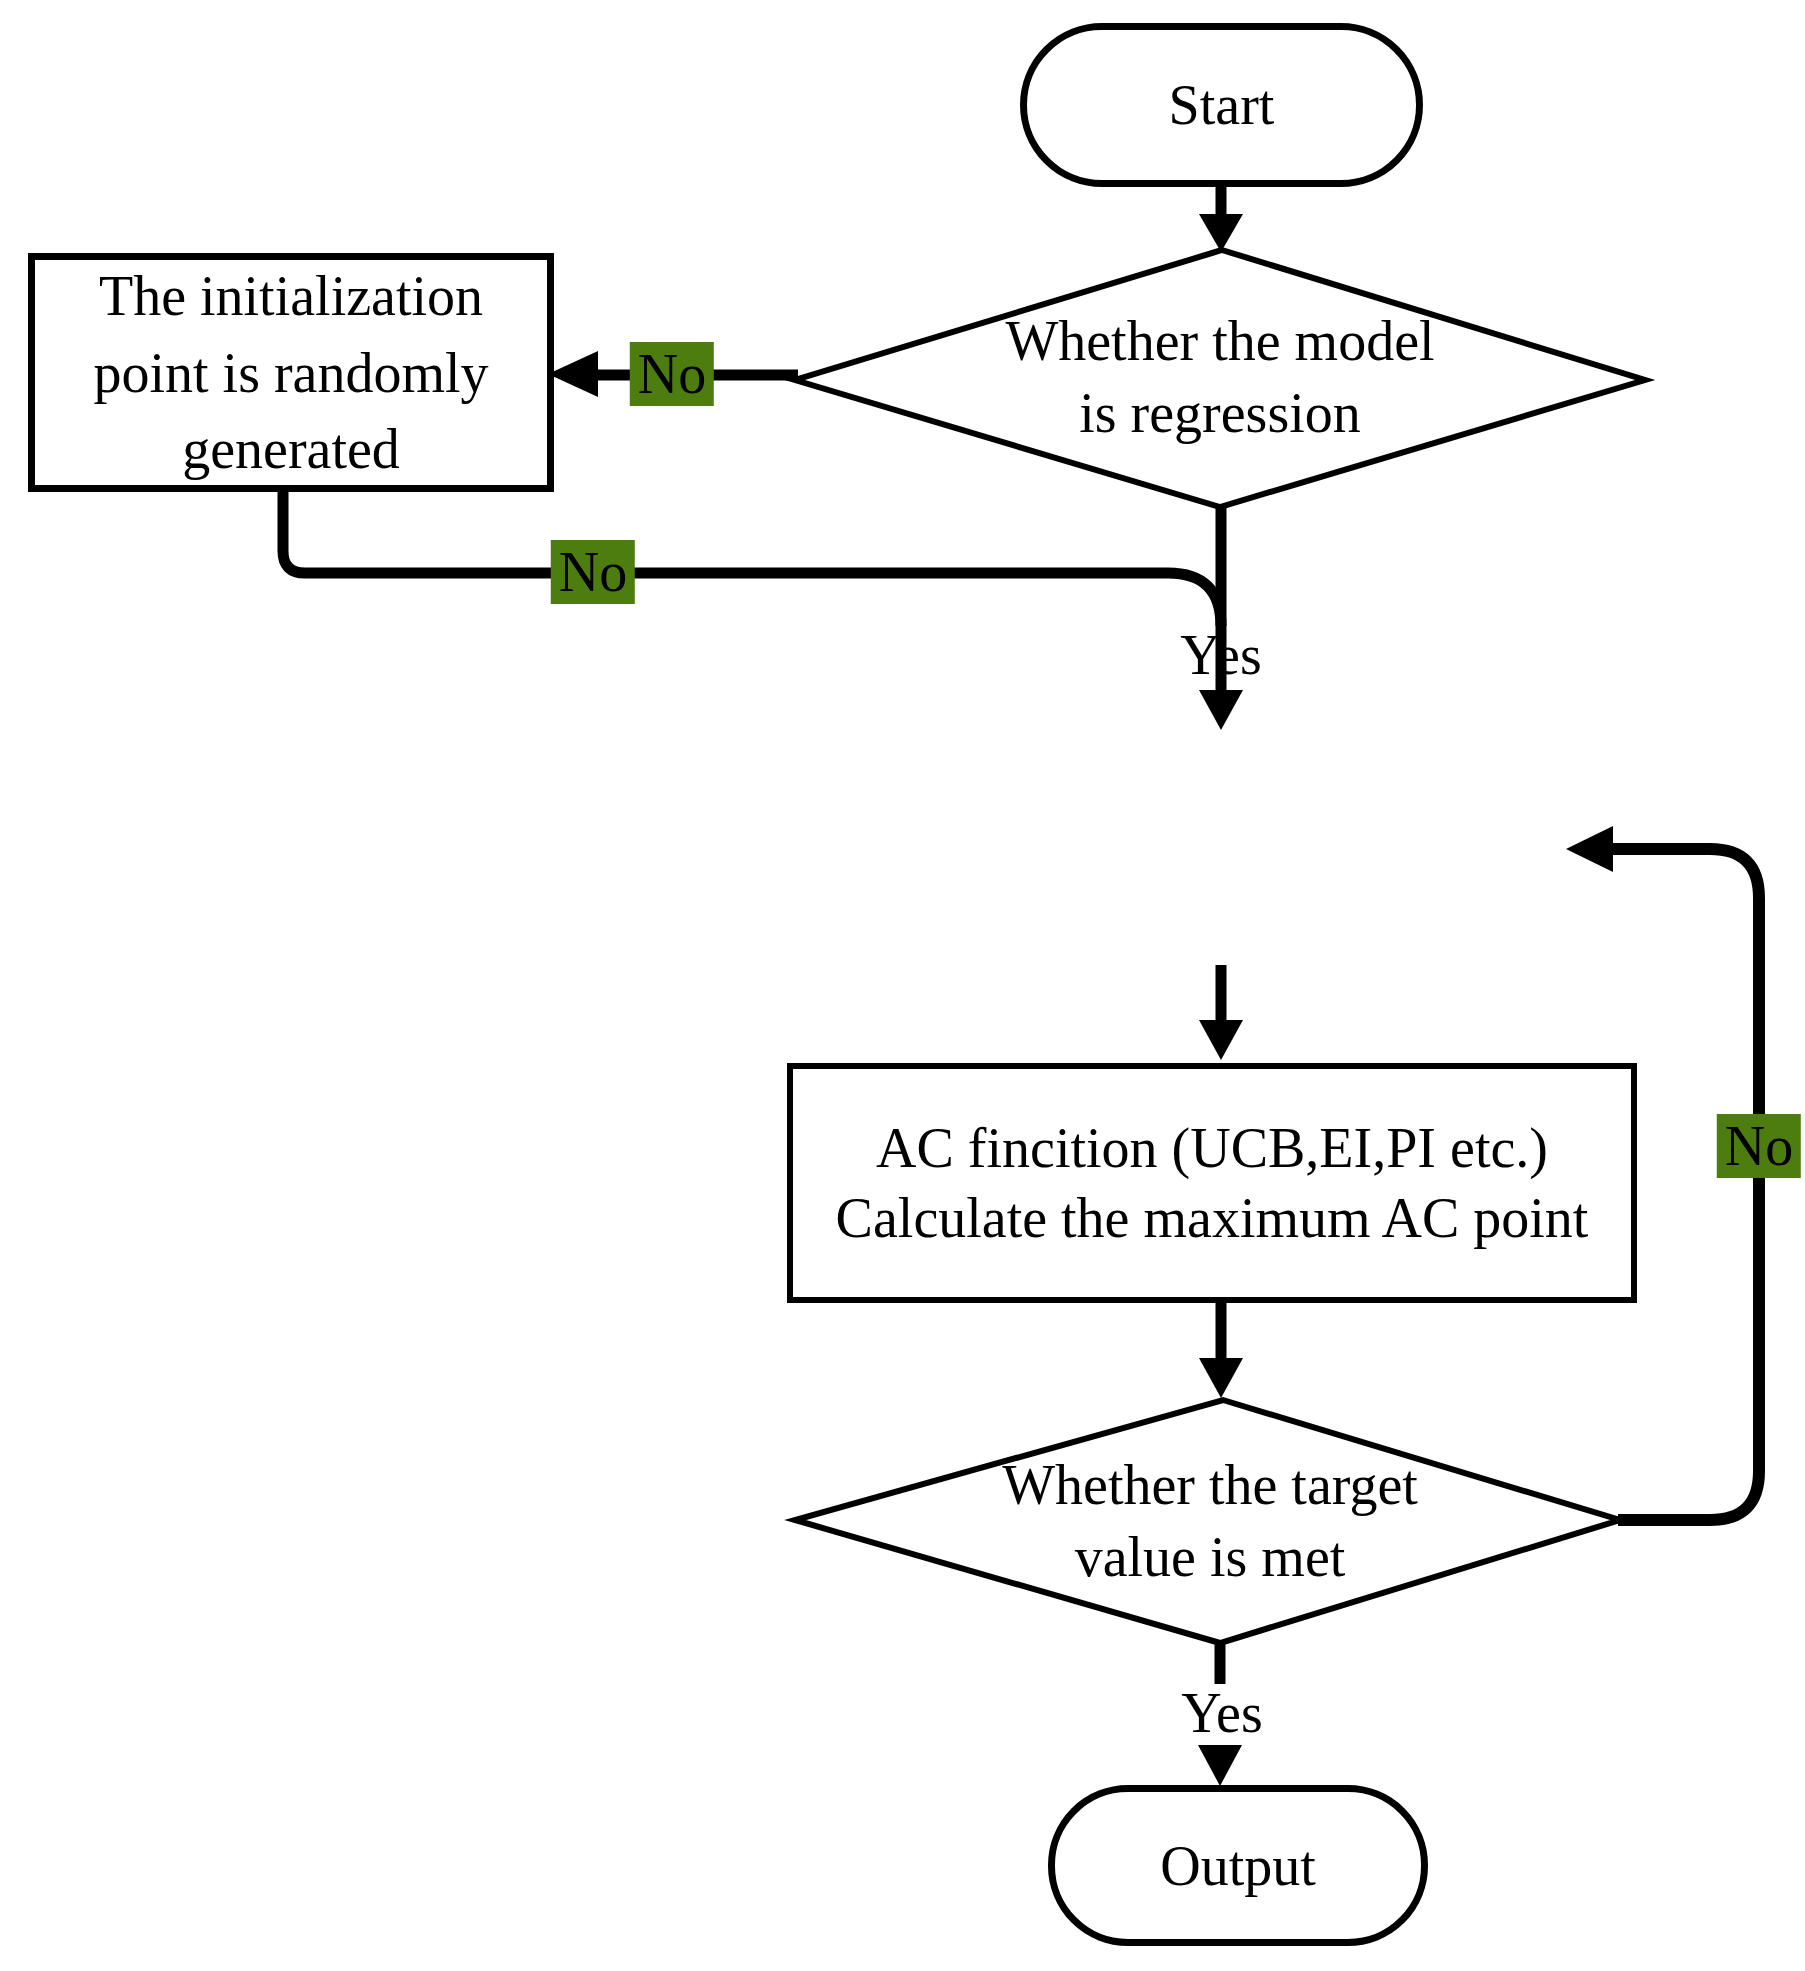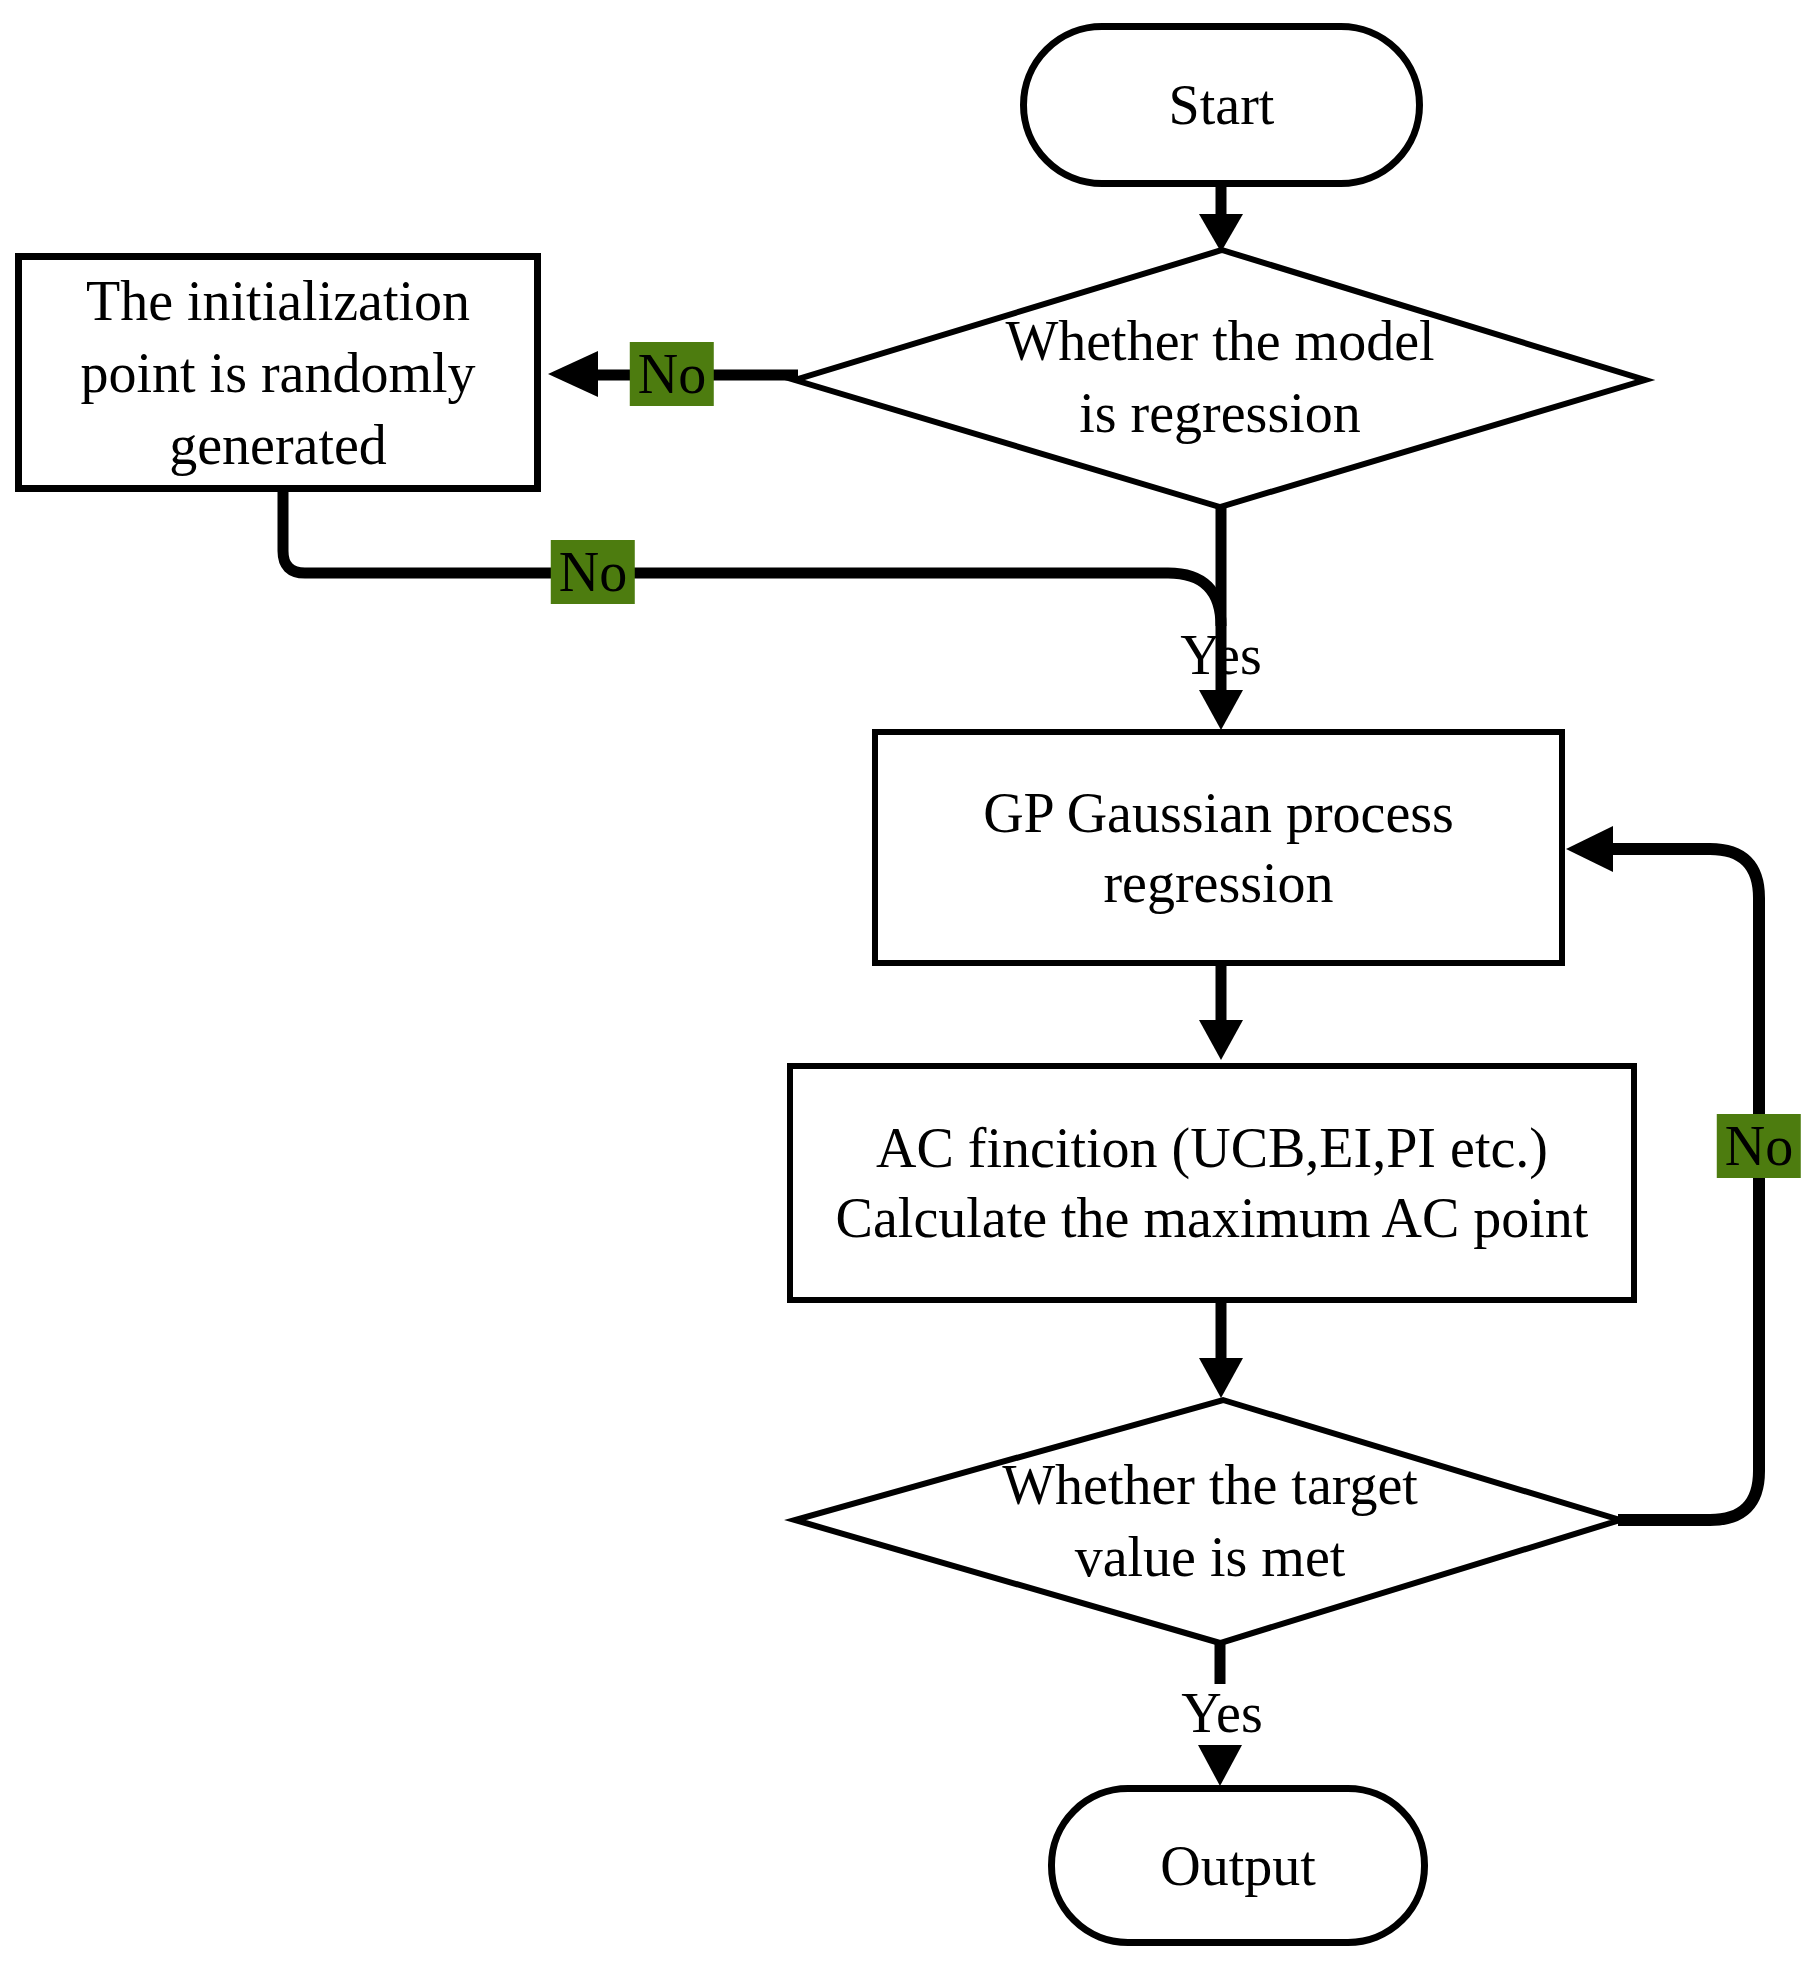--- a/index.html
+++ b/index.html
@@ -39,21 +39,21 @@
   .edge-label{
     position:absolute;
     transform:translate(-50%,-50%);
     font-size:56px;
     line-height:56px;
     white-space:nowrap;
   }
   .bg-white{background:#4d7c0f;padding:4px 8px;}
   
   #start-node    {left:1020px; top:23px;   width:403px; height:164px; border-radius:82px;}
-  #init-box-node {left:15px;   top:253px;  width:526px; height:239px;}
+  #init-box-node {left:28px;   top:253px;  width:526px; height:239px;justify-content:space-between;}
   #gp-box-node   {left:872px;  top:729px;  width:693px; height:237px; line-height:70px;}
   #ac-box-node   {left:787px;  top:1063px; width:850px; height:240px; line-height:70px;}
   #output-node   {left:1048px; top:1785px; width:380px; height:161px; border-radius:80px;}
   #d1-text{left:910px; top:305px;  width:620px; height:144px;}
   #d2-text{left:905px; top:1449px; width:610px; height:144px;}
   #label-no-left   {left:672px;  top:374px;}
   #label-no-merge  {left:593px;  top:572px;}
   #label-yes-model {left:1221px; top:655px;}
   #label-no-loop   {left:1759px; top:1146px;}
   #label-yes-target{left:1222px; top:1713px;}
@@ -101,24 +101,20 @@
     <div class="ln">Whether the model</div>
     <div class="ln">is regression</div>
   </div>
 
   <div class="node rect3" id="init-box-node">
     <div class="ln">The initialization</div>
     <div class="ln">point is randomly</div>
     <div class="ln">generated</div>
   </div>
 
-  <div class="node" id="gp-box-node">
-    <div class="ln">GP Gaussian process</div>
-    <div class="ln">regression</div>
-  </div>
 
   <div class="node" id="ac-box-node">
     <div class="ln">AC fincition (UCB,EI,PI etc.)</div>
     <div class="ln">Calculate the maximum AC point</div>
   </div>
 
   <div class="dtext" id="d2-text">
     <div class="ln">Whether the target</div>
     <div class="ln">value is met</div>
   </div>

